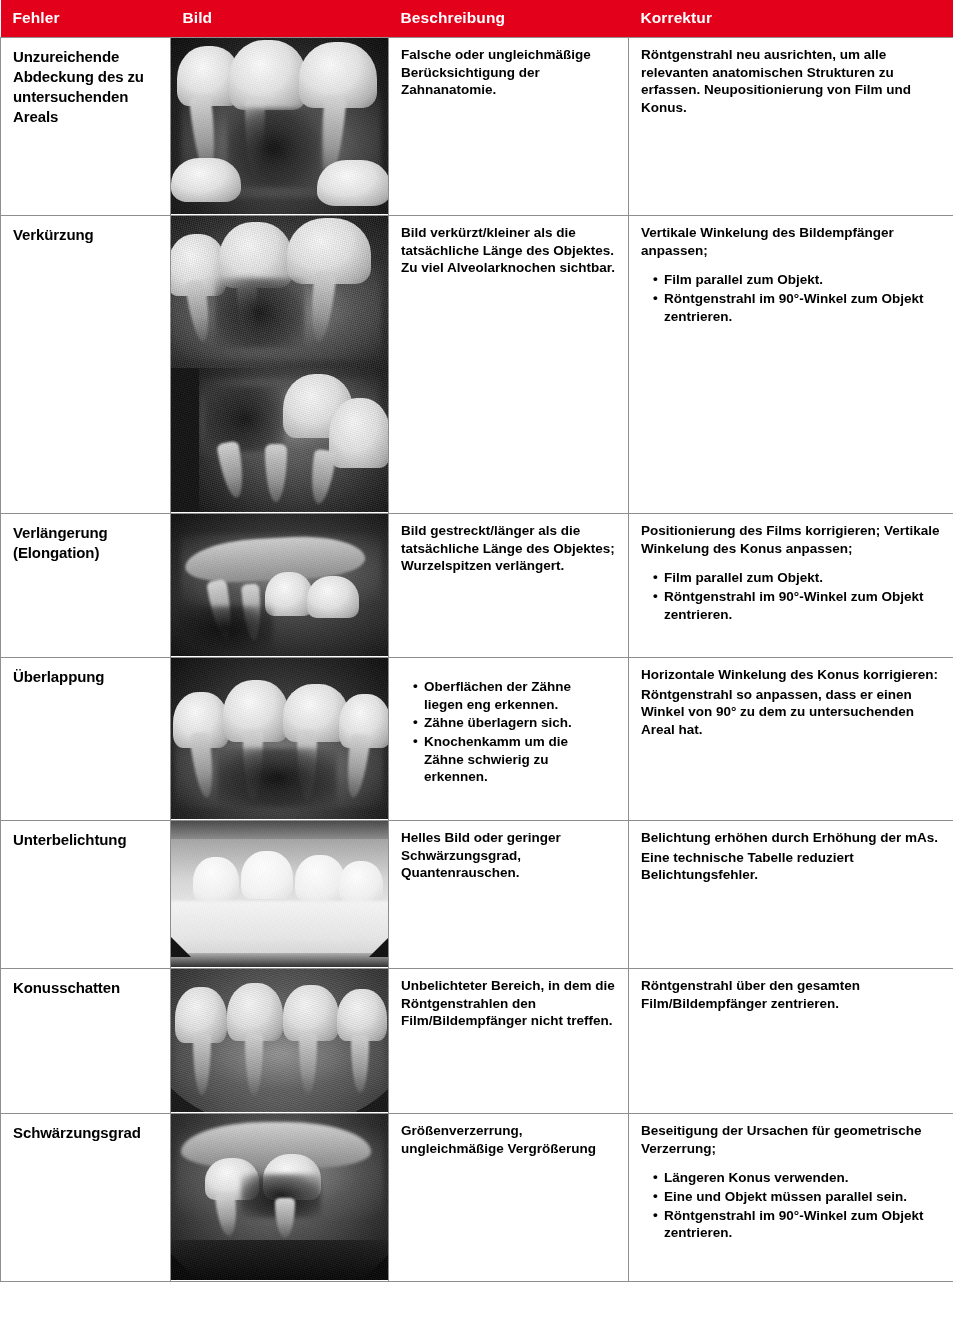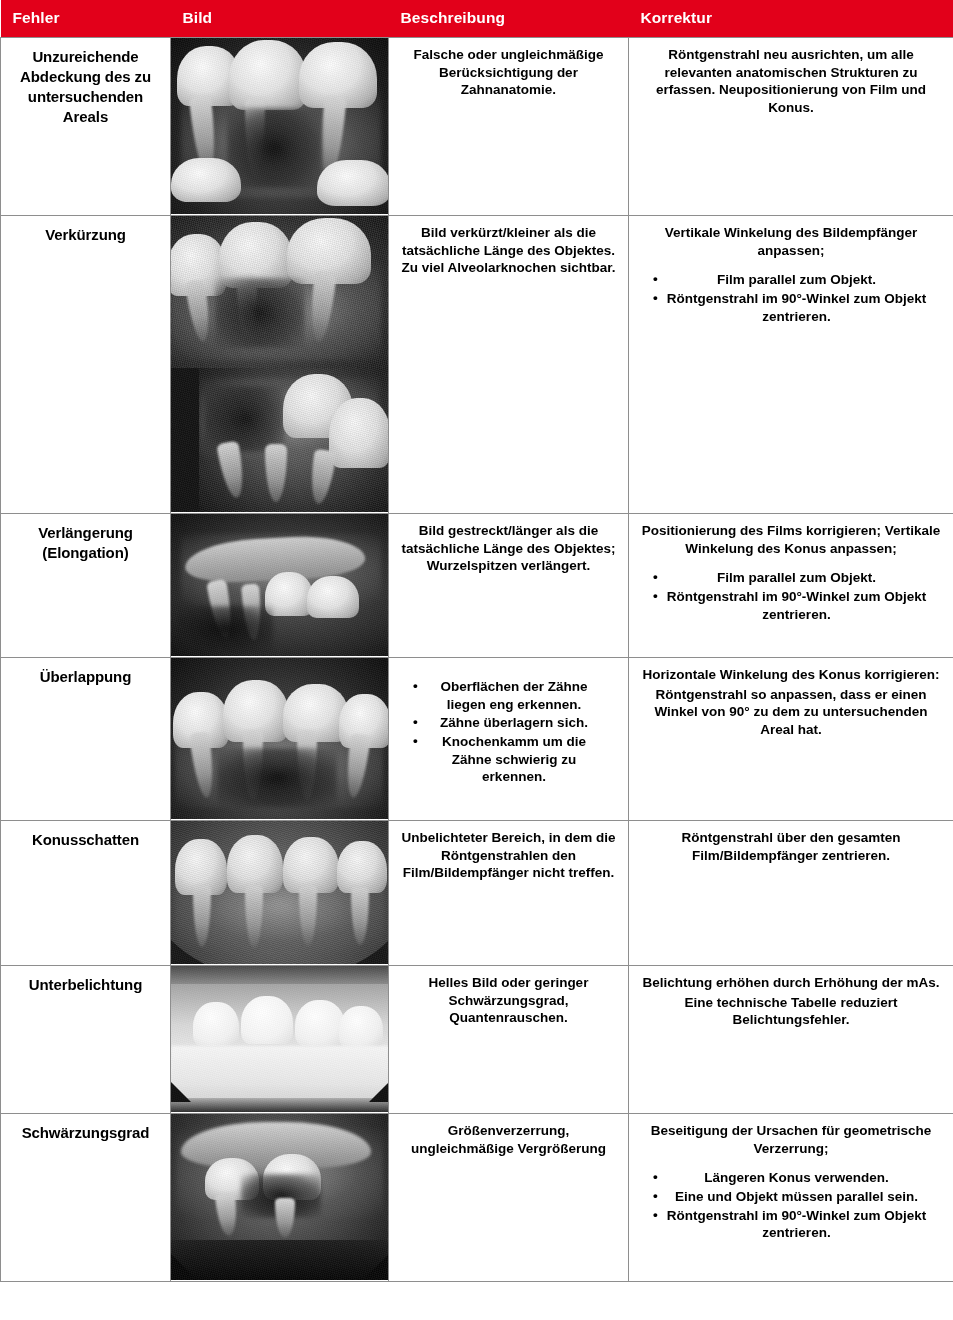--- a/index.html
+++ b/index.html
@@ -40,21 +40,20 @@
     letter-spacing: 0.1px;
   }
   tbody td {
     border: 1px solid #8e8e8e;
     vertical-align: top;
     padding: 8px 12px 10px 12px;
     font-size: 13.6px;
     line-height: 1.31;
     font-weight: bold;
     background: #fff;
-    text-align: center;
   }
   td.label {
     font-size: 15px;
     line-height: 1.34;
     padding-top: 9px;
     letter-spacing: -0.1px;
   }
   td.imgcell {
     padding: 0;
     border-left: 1px solid #8e8e8e;
@@ -267,20 +266,46 @@
         <td class="desc">
           <ul class="bl">
             <li>Oberflächen der Zähne liegen eng erkennen.</li>
             <li>Zähne überlagern sich.</li>
             <li>Knochenkamm um die Zähne schwierig zu erkennen.</li>
           </ul>
         </td>
         <td class="corr">
           <p class="para">Horizontale Winkelung des Konus korrigieren:</p>
           <p class="para">Röntgenstrahl so anpassen, dass er einen Winkel von 90° zu dem zu untersuchenden Areal hat.</p>
+        </td>
+      </tr>
+
+      <tr style="height:148px;">
+        <td class="label">Unterbelichtung</td>
+        <td class="imgcell">
+          <div class="xr" style="height:146px;">
+            <div class="bg" style="background:linear-gradient(180deg,#8f8f8f 0%, #d8d8d8 40%, #f2f2f2 70%, #cfcfcf 100%);"></div>
+            <div class="tooth" style="left:22px; top:36px; width:46px; height:44px; background:radial-gradient(ellipse at 40% 35%, #ffffff 0%, #f3f3f3 60%, #dcdcdc 100%);"></div>
+            <div class="tooth" style="left:70px; top:30px; width:52px; height:48px; background:radial-gradient(ellipse at 40% 35%, #ffffff 0%, #f5f5f5 60%, #e0e0e0 100%);"></div>
+            <div class="tooth" style="left:124px; top:34px; width:50px; height:46px; background:radial-gradient(ellipse at 40% 35%, #ffffff 0%, #f3f3f3 60%, #dcdcdc 100%);"></div>
+            <div class="tooth" style="left:168px; top:40px; width:44px; height:42px; background:radial-gradient(ellipse at 40% 35%, #ffffff 0%, #f2f2f2 60%, #dadada 100%);"></div>
+            <div style="position:absolute; left:0; top:80px; width:218px; height:40px; background:linear-gradient(180deg, #f6f6f6, #e6e6e6); filter:blur(1.5px);"></div>
+            <div style="position:absolute; left:0; top:0; width:218px; height:18px; background:linear-gradient(180deg,#4a4a4a,#8b8b8b);"></div>
+            <div style="position:absolute; left:0; bottom:0; width:218px; height:14px; background:linear-gradient(0deg,#2f2f2f,#b0b0b0);"></div>
+            <div class="corner-tri" style="left:0; bottom:10px; border-left:20px solid #111; border-top:20px solid transparent;"></div>
+            <div class="corner-tri" style="right:0; bottom:10px; border-right:20px solid #111; border-top:20px solid transparent;"></div>
+            <div class="noise" style="opacity:0.5;"></div>
+          </div>
+        </td>
+        <td class="desc">
+          <p class="para">Helles Bild oder geringer Schwärzungsgrad, Quantenrauschen.</p>
+        </td>
+        <td class="corr">
+          <p class="para">Belichtung erhöhen durch Erhöhung der mAs.</p>
+          <p class="para">Eine technische Tabelle reduziert Belichtungsfehler.</p>
         </td>
       </tr>
 
       <tr style="height:145px;">
         <td class="label">Konusschatten</td>
         <td class="imgcell">
           <div class="xr" style="height:143px;">
             <div class="bg" style="background:#151515;"></div>
             <div style="position:absolute; left:-26px; top:-40px; width:270px; height:200px; border-radius:50%; overflow:hidden; background:radial-gradient(ellipse at 50% 60%, #7a7a7a 0%, #2a2a2a 72%, #141414 100%);">
               <div class="bone" style="left:30px; top:80px; width:210px; height:90px;"></div>
@@ -298,46 +323,20 @@
           </div>
         </td>
         <td class="desc">
           <p class="para">Unbelichteter Bereich, in dem die Röntgenstrahlen den Film/Bildempfänger nicht treffen.</p>
         </td>
         <td class="corr">
           <p class="para">Röntgenstrahl über den gesamten Film/Bildempfänger zentrieren.</p>
         </td>
       </tr>
 
-      <tr style="height:148px;">
-        <td class="label">Unterbelichtung</td>
-        <td class="imgcell">
-          <div class="xr" style="height:146px;">
-            <div class="bg" style="background:linear-gradient(180deg,#8f8f8f 0%, #d8d8d8 40%, #f2f2f2 70%, #cfcfcf 100%);"></div>
-            <div class="tooth" style="left:22px; top:36px; width:46px; height:44px; background:radial-gradient(ellipse at 40% 35%, #ffffff 0%, #f3f3f3 60%, #dcdcdc 100%);"></div>
-            <div class="tooth" style="left:70px; top:30px; width:52px; height:48px; background:radial-gradient(ellipse at 40% 35%, #ffffff 0%, #f5f5f5 60%, #e0e0e0 100%);"></div>
-            <div class="tooth" style="left:124px; top:34px; width:50px; height:46px; background:radial-gradient(ellipse at 40% 35%, #ffffff 0%, #f3f3f3 60%, #dcdcdc 100%);"></div>
-            <div class="tooth" style="left:168px; top:40px; width:44px; height:42px; background:radial-gradient(ellipse at 40% 35%, #ffffff 0%, #f2f2f2 60%, #dadada 100%);"></div>
-            <div style="position:absolute; left:0; top:80px; width:218px; height:40px; background:linear-gradient(180deg, #f6f6f6, #e6e6e6); filter:blur(1.5px);"></div>
-            <div style="position:absolute; left:0; top:0; width:218px; height:18px; background:linear-gradient(180deg,#4a4a4a,#8b8b8b);"></div>
-            <div style="position:absolute; left:0; bottom:0; width:218px; height:14px; background:linear-gradient(0deg,#2f2f2f,#b0b0b0);"></div>
-            <div class="corner-tri" style="left:0; bottom:10px; border-left:20px solid #111; border-top:20px solid transparent;"></div>
-            <div class="corner-tri" style="right:0; bottom:10px; border-right:20px solid #111; border-top:20px solid transparent;"></div>
-            <div class="noise" style="opacity:0.5;"></div>
-          </div>
-        </td>
-        <td class="desc">
-          <p class="para">Helles Bild oder geringer Schwärzungsgrad, Quantenrauschen.</p>
-        </td>
-        <td class="corr">
-          <p class="para">Belichtung erhöhen durch Erhöhung der mAs.</p>
-          <p class="para">Eine technische Tabelle reduziert Belichtungsfehler.</p>
-        </td>
-      </tr>
-
       <tr style="height:168px;">
         <td class="label">Schwärzungsgrad</td>
         <td class="imgcell">
           <div class="xr" style="height:166px;">
             <div class="bg" style="background:radial-gradient(ellipse at 48% 40%, #7a7a7a 0%, #2b2b2b 70%, #0d0d0d 100%);"></div>
             <div class="bone" style="left:6px; top:14px; width:206px; height:90px;"></div>
             <div style="position:absolute; left:10px; top:8px; width:190px; height:46px; background:linear-gradient(180deg,#d3d3d3,#8a8a8a); border-radius:45% 45% 30% 30% / 65% 65% 35% 35%; filter:blur(1.4px);"></div>
             <div class="tooth" style="left:34px; top:44px; width:54px; height:42px;"></div>
             <div class="tooth" style="left:92px; top:40px; width:58px; height:46px;"></div>
             <div class="dark" style="left:70px; top:60px; width:80px; height:44px;"></div>

